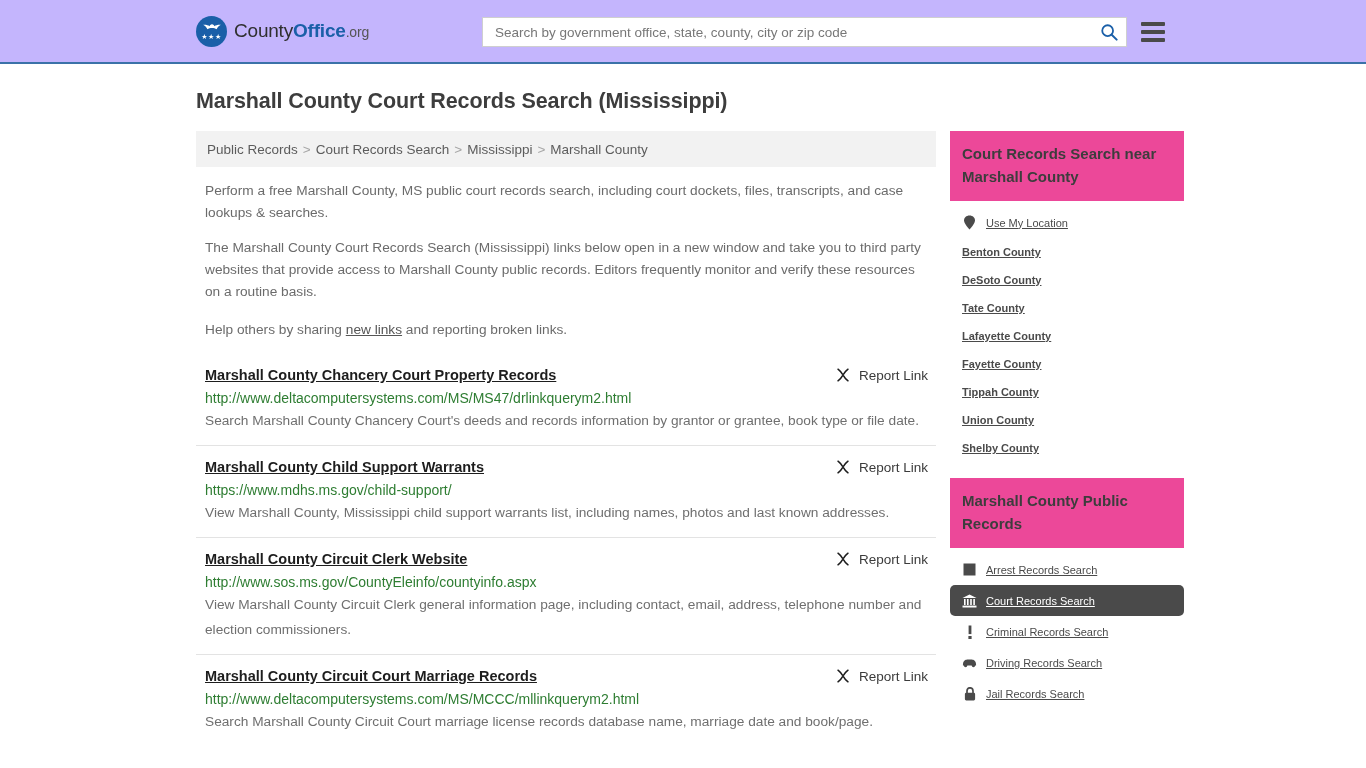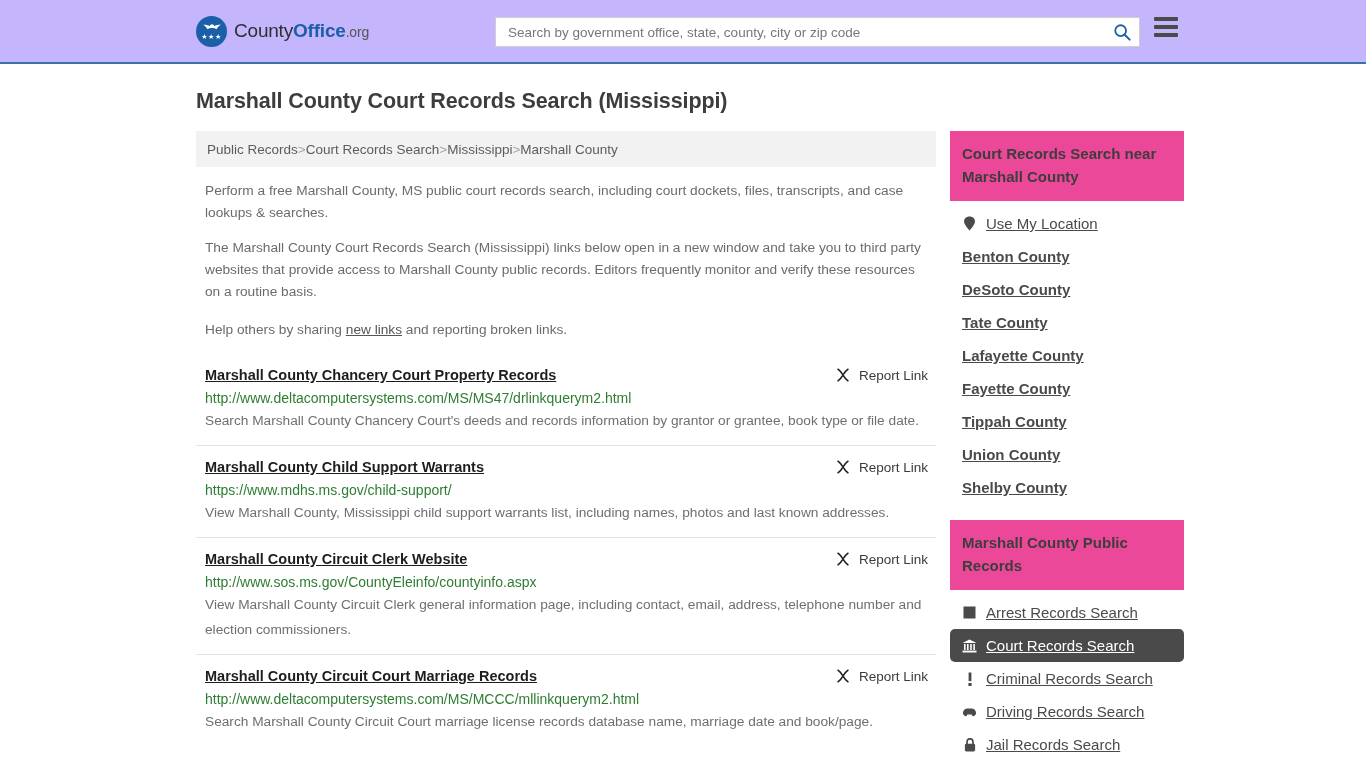--- a/index.html
+++ b/index.html
@@ -53,24 +53,24 @@
     font-size: 19px;
     color: #2f2f2f;
     letter-spacing: -0.2px;
     white-space: nowrap;
   }
   .logo-text .bold { font-weight: bold; color: #1a5fa8; }
   .logo-text .tld { font-size: 14px; color: #555; }
 
   .search-area {
     position: absolute;
-    left: 495px;
+    left: 482px;
     top: 17px;
     display: flex;
-    align-items: flex-start;
+    align-items: center;
     gap: 14px;
   }
   .search-box {
     width: 645px;
     height: 30px;
     background: #ffffff;
     border: 1px solid #cfcfcf;
     display: flex;
     align-items: center;
     padding: 0 8px 0 10px;
@@ -123,20 +123,21 @@
 
   
   .breadcrumb {
     background: #f2f2f2;
     padding: 10px 11px;
     font-size: 13.5px;
     color: #6d6d6d;
     display: flex;
     flex-wrap: wrap;
     align-items: flex-end;
+    gap: 5px;
     height: 36px;
   }
   .breadcrumb a {
     color: #5c5c5c;
     text-decoration: none;
   }
   .breadcrumb .sep { color: #a5a5a5; }
 
   
   .intro p {
@@ -211,21 +212,21 @@
   }
   .side-list { padding: 6px 0 0 0; }
   .side-item {
     display: flex;
     align-items: center;
     gap: 9px;
     padding: 8px 12px;
     cursor: pointer;
   }
   .side-item .txt {
-    font-size: 15px;
+    font-size: 11px;
     color: #4a4a4a;
     text-decoration: underline;
   }
   .side-item.active {
     background: #4a4a4a;
     border-radius: 5px;
   }
   .side-item.active .txt { color: #ffffff; }
   .side-ico {
     width: 15px; height: 15px;

